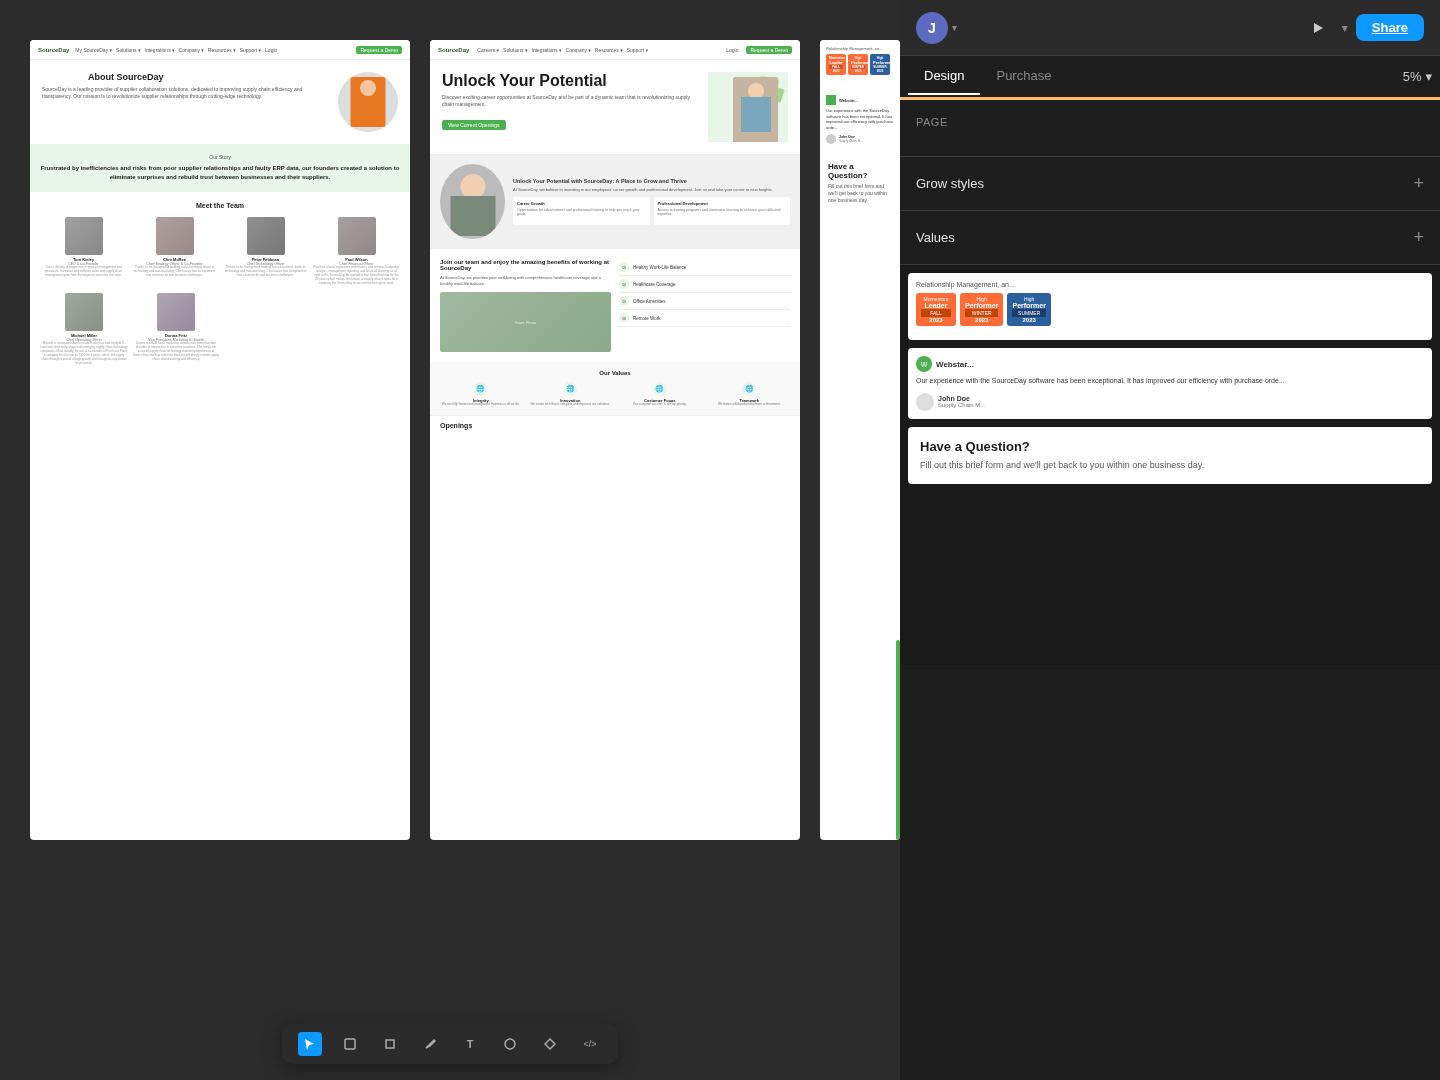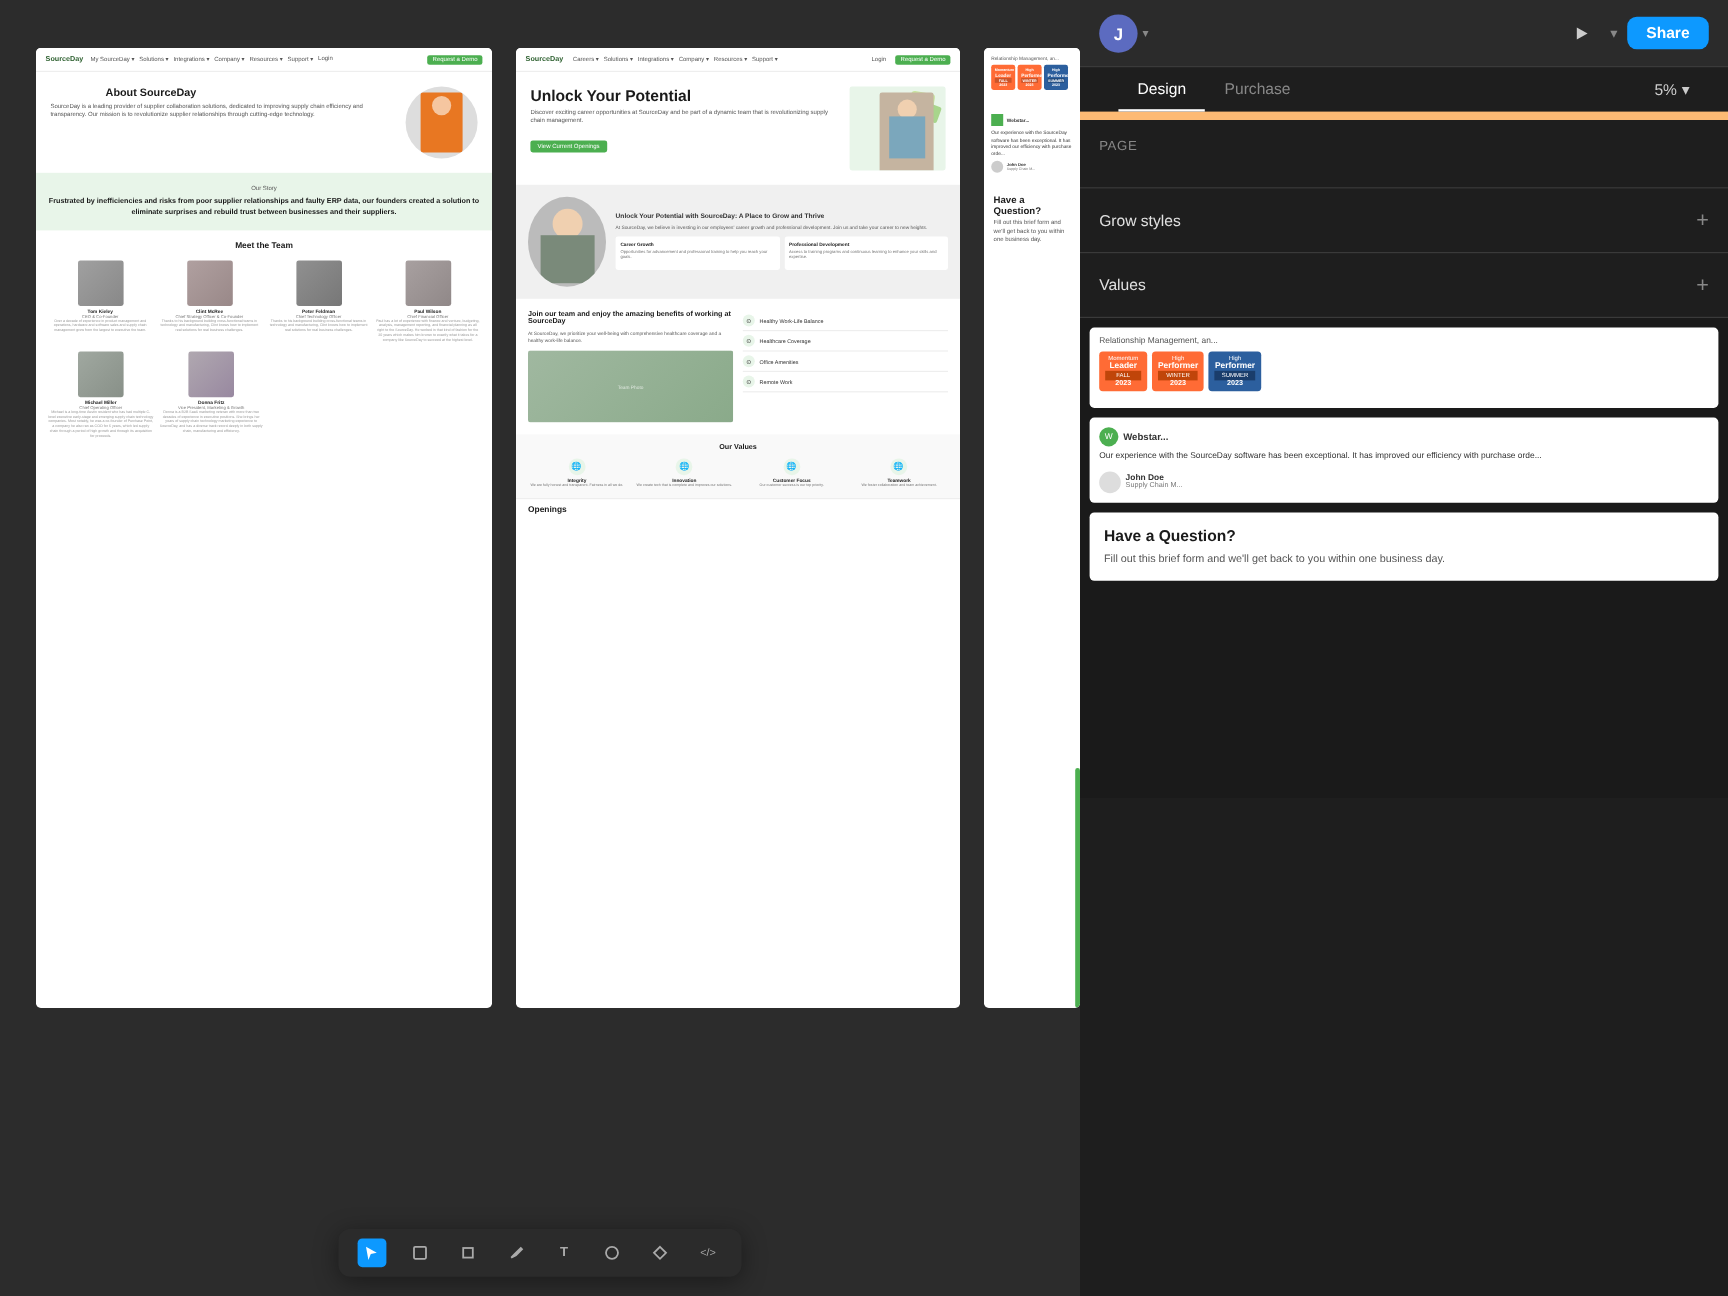--- a/index.html
+++ b/index.html
@@ -76,29 +76,30 @@
 
     .share-btn {
       background: #0d99ff;
       color: white;
       border: none;
       border-radius: 8px;
       padding: 6px 16px;
       font-size: 13px;
       font-weight: 600;
       cursor: pointer;
+      text-decoration: underline;
     }
 
     
     .panel-tabs {
       display: flex;
       align-items: center;
       justify-content: space-between;
-      padding: 0 32px;
-      border-bottom: 7px solid #fdba74;
+      padding: 0 8px;
+      border-bottom: 3px solid #fdba74;
       height: 44px;
       flex-shrink: 0;
     }
 
     .tabs-left {
       display: flex; gap: 0;
     }
 
     .tab {
       padding: 10px 16px;
@@ -436,21 +437,21 @@
 
     .careers-hero {
       padding: 12px;
       min-height: 70px;
       display: flex;
       align-items: flex-start;
       gap: 8px;
     }
 
     .careers-hero-text h1 {
-      font-size: 13px;
+      font-size: 16px;
       font-weight: 700;
       color: #1a1a1a;
       margin-bottom: 4px;
     }
 
     .careers-hero-text p {
       font-size: 5px;
       color: #555;
       line-height: 1.4;
     }

